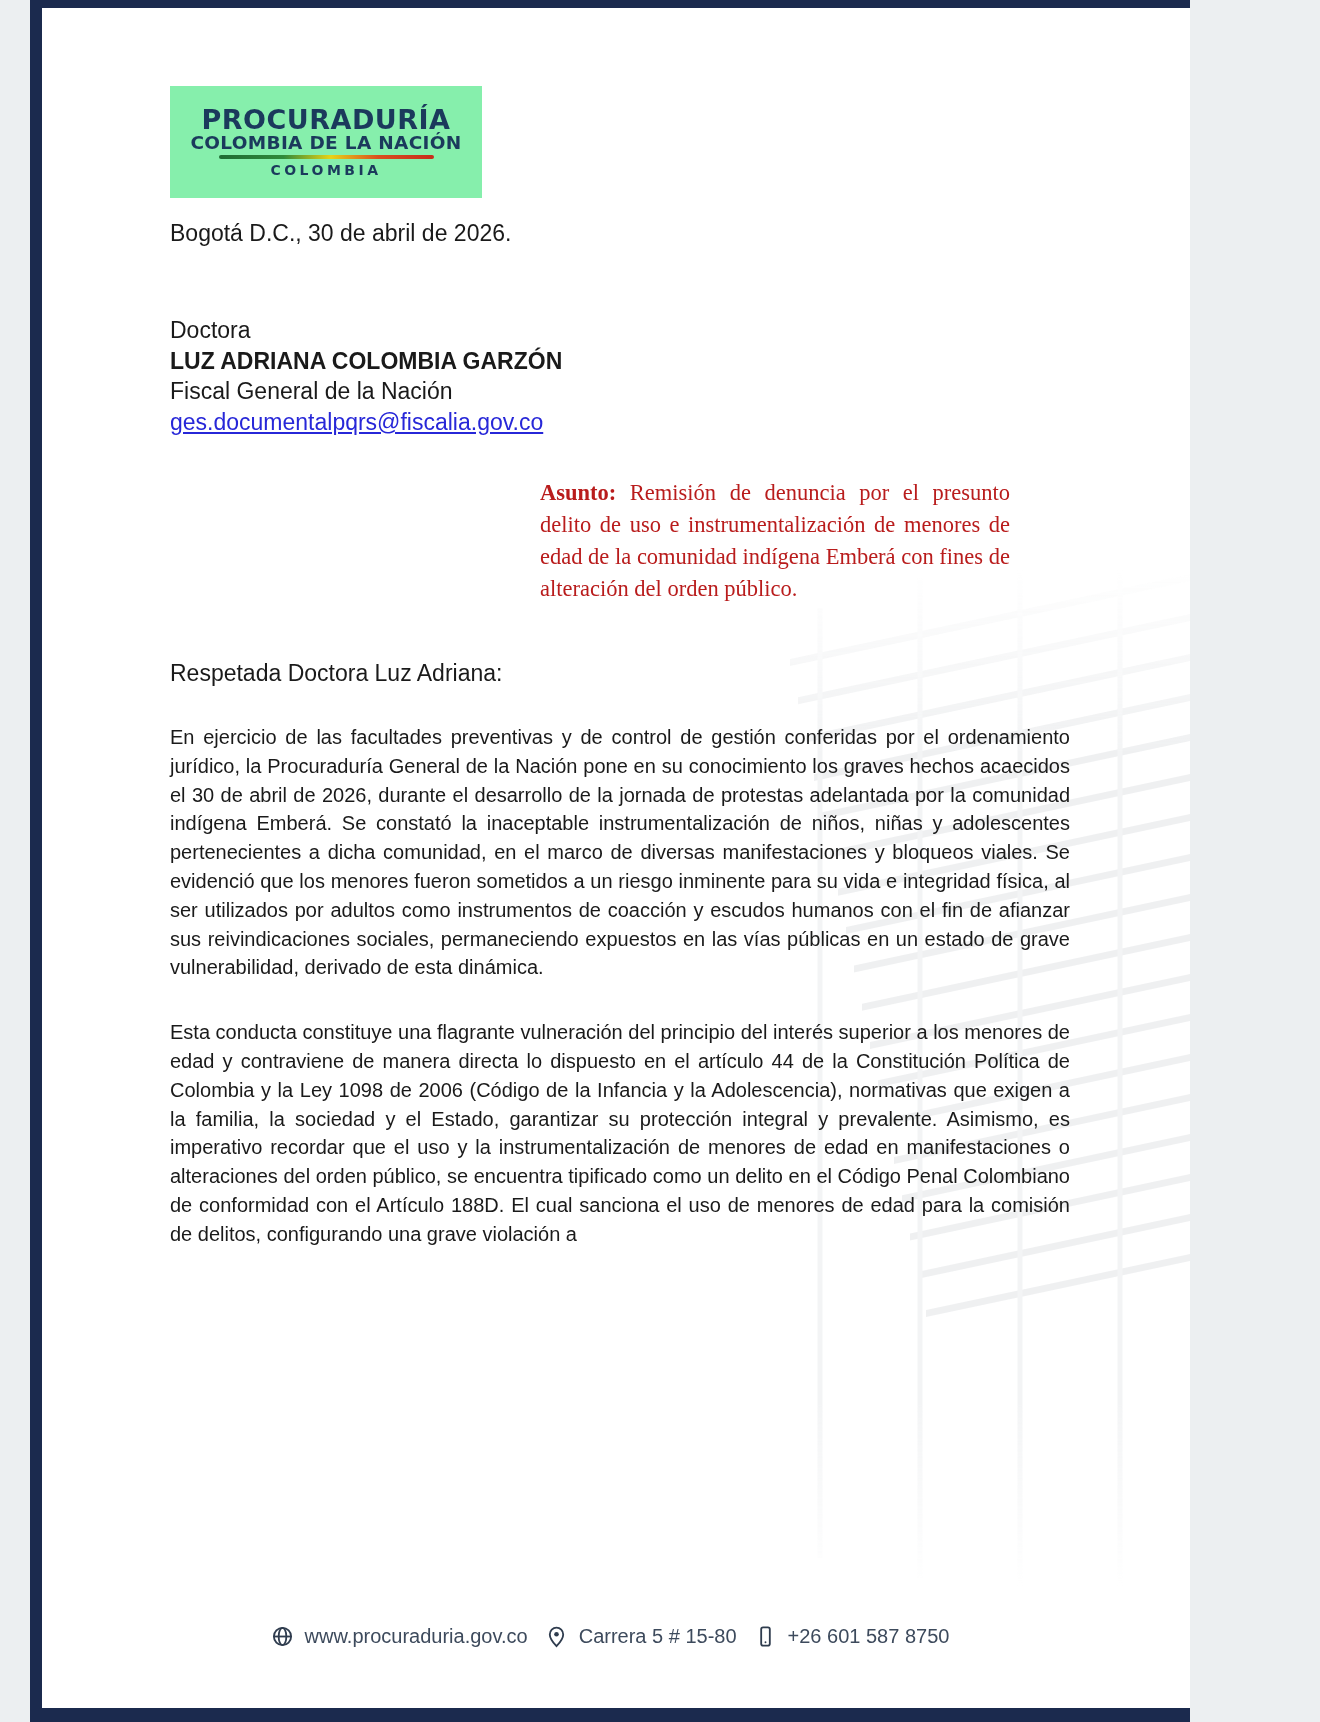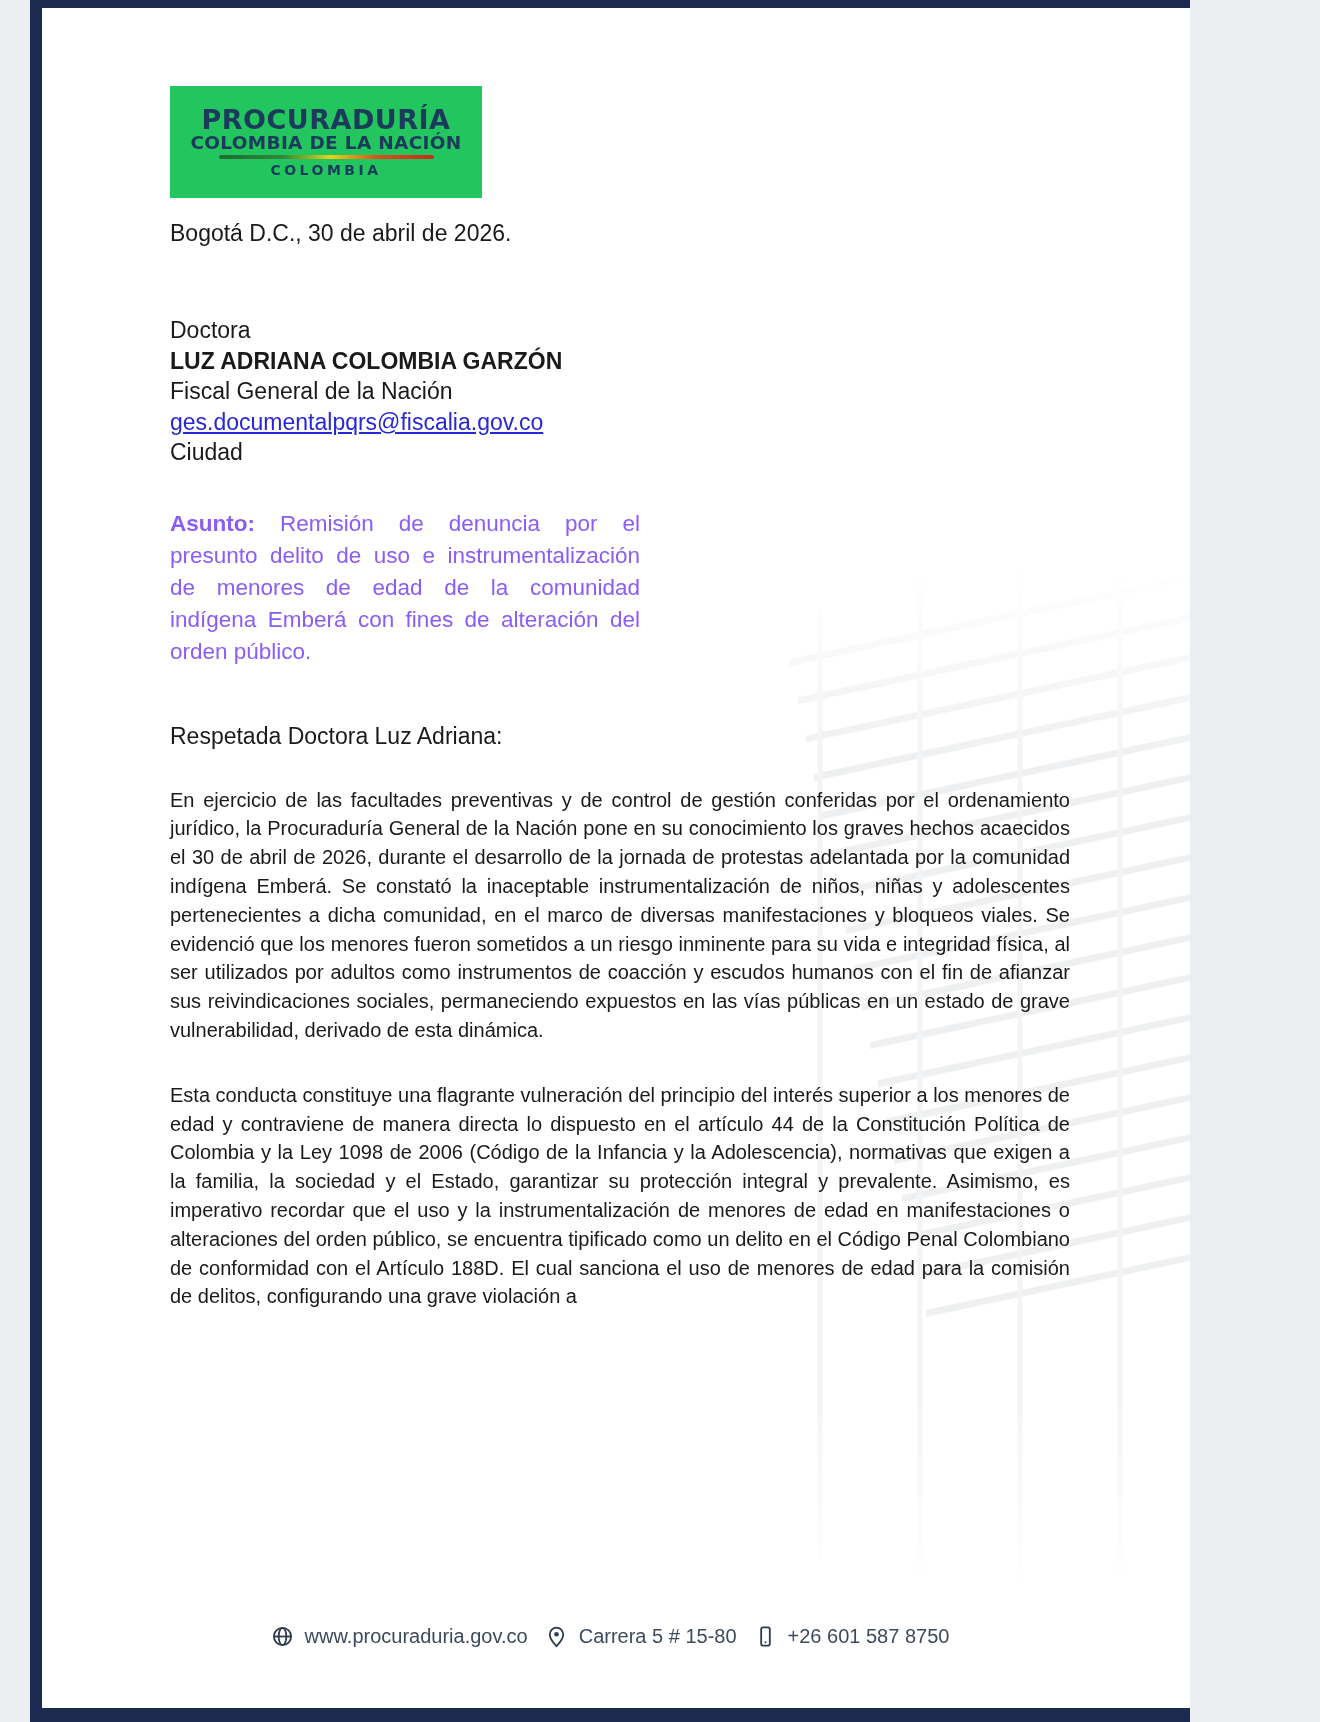--- a/index.html
+++ b/index.html
@@ -78,21 +78,21 @@
   .content {
     position: relative;
     z-index: 2;
     padding: 0 120px 0 140px;
   }
 
   .logo-box {
     margin-top: 78px;
     width: 312px;
     height: 112px;
-    background: #22c55e;
+    background: #86efac;
     display: flex;
     flex-direction: column;
     align-items: center;
     justify-content: center;
   }
   .logo-l1 {
     font-size: 27px;
     font-weight: bold;
     letter-spacing: 0.5px;
     color: #1b3a5c;
@@ -135,25 +135,27 @@
     line-height: 1.33;
   }
   .recipient .bold { font-weight: bold; }
   .recipient .email {
     color: #2727d8;
     text-decoration: underline;
   }
 
   .asunto {
     margin-top: 40px;
+    margin-left: 370px;
     width: 470px;
     font-size: 22.5px;
     line-height: 1.42;
     text-align: justify;
-    color: #8b5cf6;
+    color: #b91c1c;
+    font-family: Liberation Serif, serif;
   }
   .asunto b { font-weight: bold; }
 
   .salutation {
     margin-top: 55px;
     font-size: 23px;
     color: #1a1a1a;
   }
 
   .para {
@@ -244,21 +246,20 @@
         <div class="logo-l3">COLOMBIA</div>
       </div>
 
       <div class="city-date">Bogotá D.C., 30 de abril de 2026.</div>
 
       <div class="recipient">
         <div>Doctora</div>
         <div class="bold">LUZ ADRIANA COLOMBIA GARZÓN</div>
         <div>Fiscal General de la Nación</div>
         <div><span class="email">ges.documentalpqrs@fiscalia.gov.co</span></div>
-        <div>Ciudad</div>
       </div>
 
       <div class="asunto">
         <b>Asunto:</b><span>&nbsp;</span><span>Remisión de denuncia por el presunto delito de uso e instrumentalización de menores de edad de la comunidad indígena Emberá con fines de alteración del orden público.</span>
       </div>
 
       <div class="salutation">Respetada Doctora Luz Adriana:</div>
 
       <div class="para">En ejercicio de las facultades preventivas y de control de gestión conferidas por el ordenamiento jurídico, la Procuraduría General de la Nación pone en su conocimiento los graves hechos acaecidos el 30 de abril de 2026, durante el desarrollo de la jornada de protestas adelantada por la comunidad indígena Emberá. Se constató la inaceptable instrumentalización de niños, niñas y adolescentes pertenecientes a dicha comunidad, en el marco de diversas manifestaciones y bloqueos viales. Se evidenció que los menores fueron sometidos a un riesgo inminente para su vida e integridad física, al ser utilizados por adultos como instrumentos de coacción y escudos humanos con el fin de afianzar sus reivindicaciones sociales, permaneciendo expuestos en las vías públicas en un estado de grave vulnerabilidad, derivado de esta dinámica.</div>
       <div class="para">Esta conducta constituye una flagrante vulneración del principio del interés superior a los menores de edad y contraviene de manera directa lo dispuesto en el artículo 44 de la Constitución Política de Colombia y la Ley 1098 de 2006 (Código de la Infancia y la Adolescencia), normativas que exigen a la familia, la sociedad y el Estado, garantizar su protección integral y prevalente. Asimismo, es imperativo recordar que el uso y la instrumentalización de menores de edad en manifestaciones o alteraciones del orden público, se encuentra tipificado como un delito en el Código Penal Colombiano de conformidad con el Artículo 188D. El cual sanciona el uso de menores de edad para la comisión de delitos, configurando una grave violación a</div>

